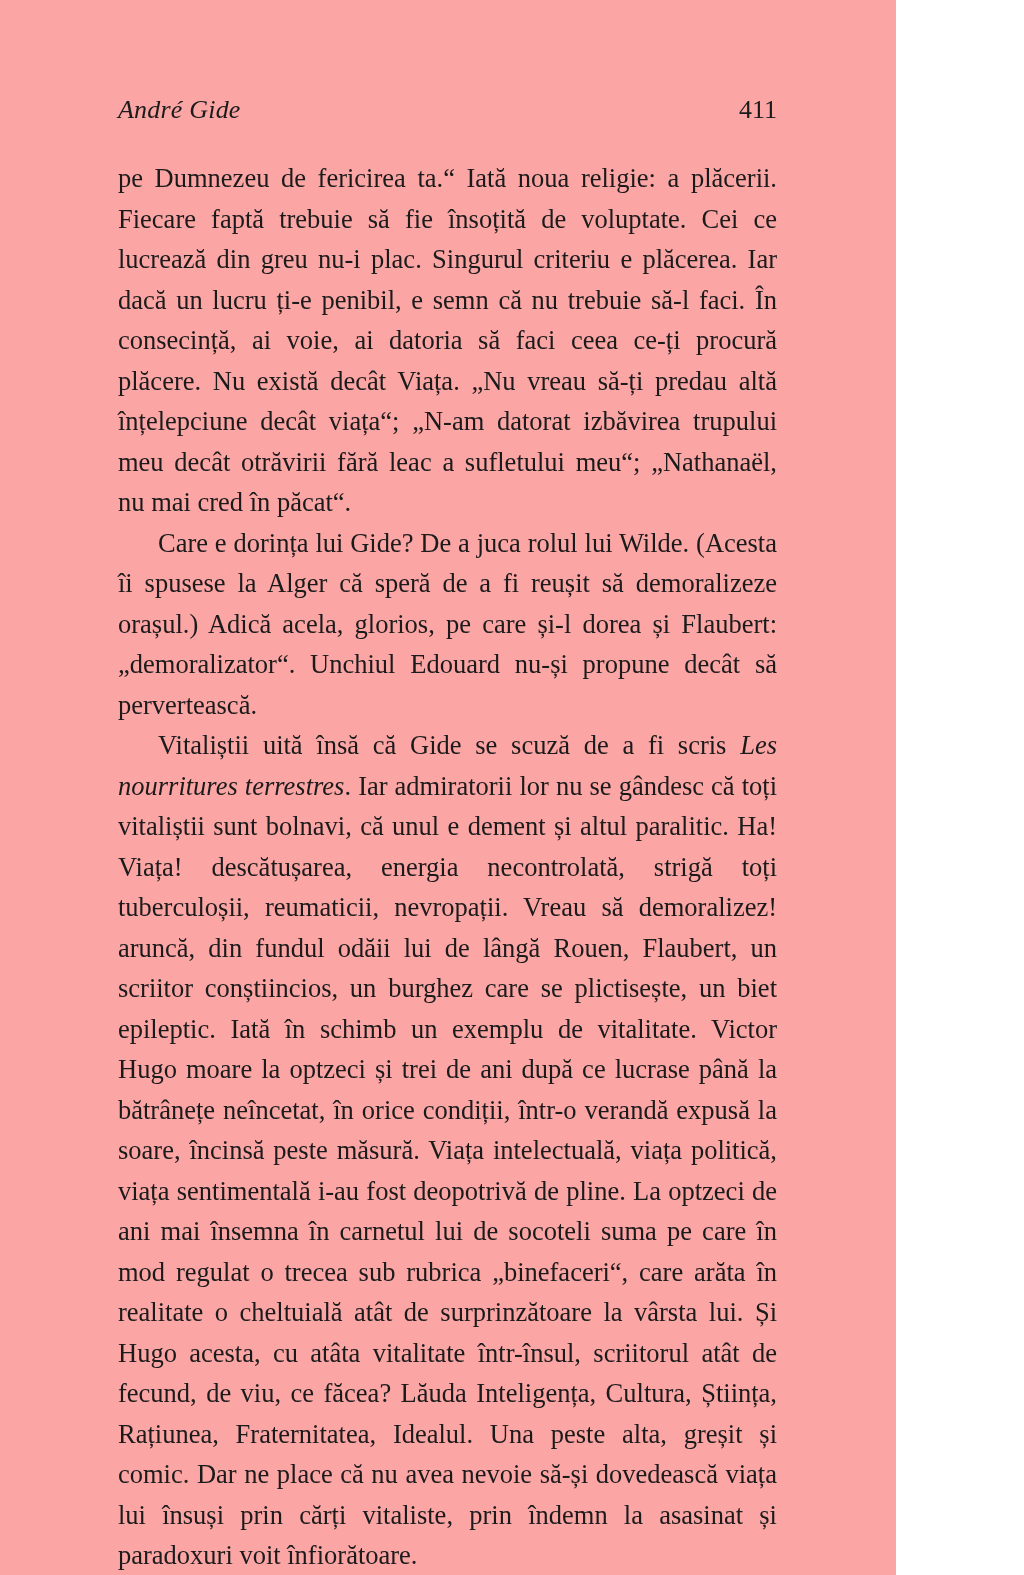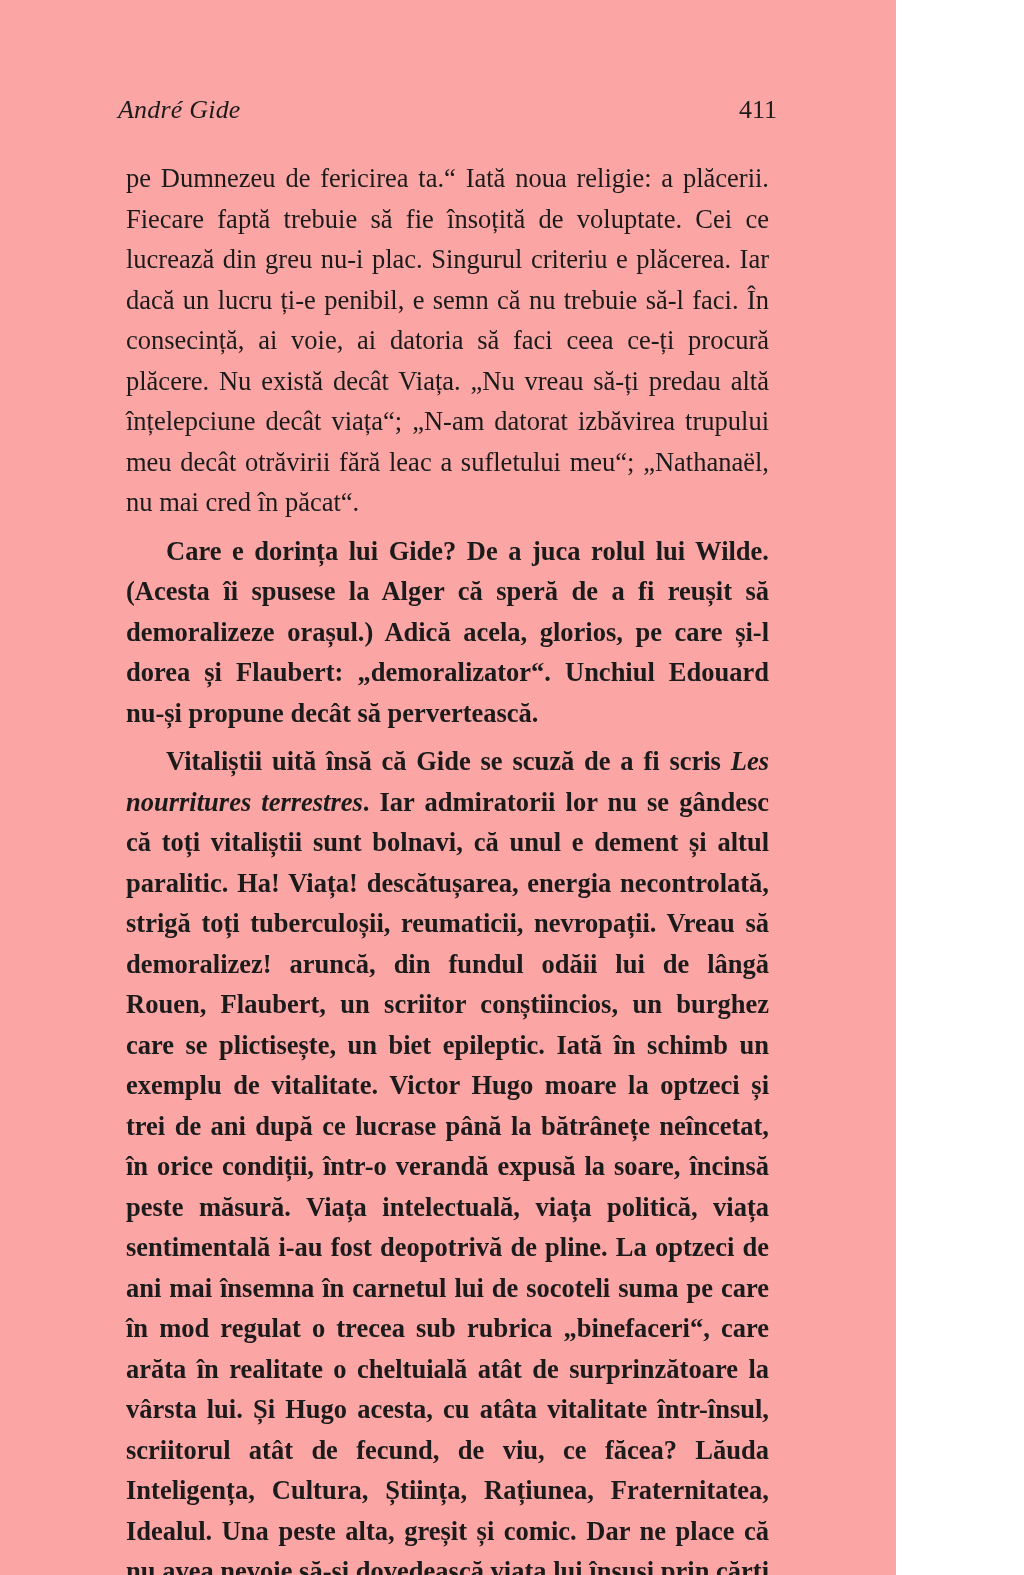--- a/index.html
+++ b/index.html
@@ -29,22 +29,22 @@
     font-style: italic;
     letter-spacing: 0.2px;
   }
   .body-text {
     margin-top: 33px;
     font-size: 26.5px;
     line-height: 40.5px;
     text-align: justify;
     text-justify: inter-word;
   }
-  .body-text p { margin: 8px; }
-  .body-text p.indent { text-indent: 40px; font-weight: bold; }
+  .body-text p { margin: 0; }
+  .body-text p.indent { text-indent: 40px; }
   .body-text .italic { font-style: italic; }
 </style>
 </head>
 <body>
 
 <div class="page">
   <div class="running-head">
     <span class="author">André Gide</span>
     <span class="folio">411</span>
   </div>

